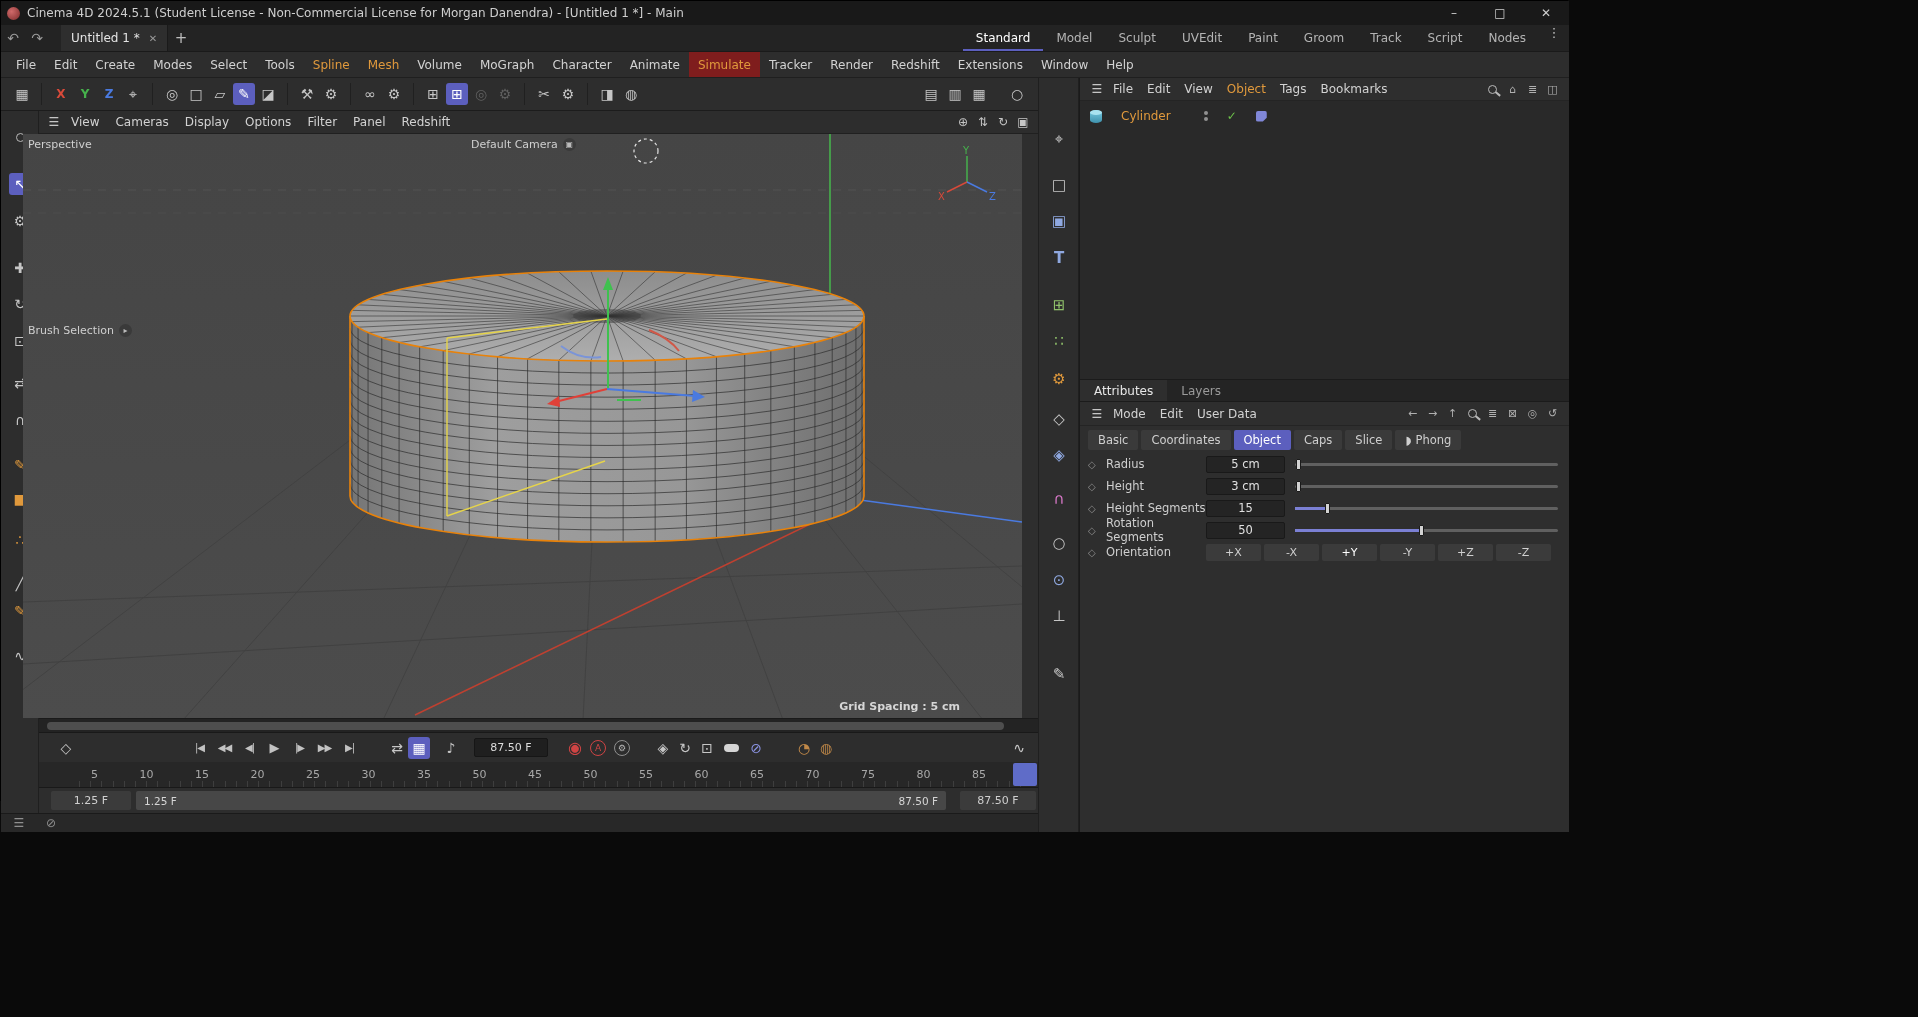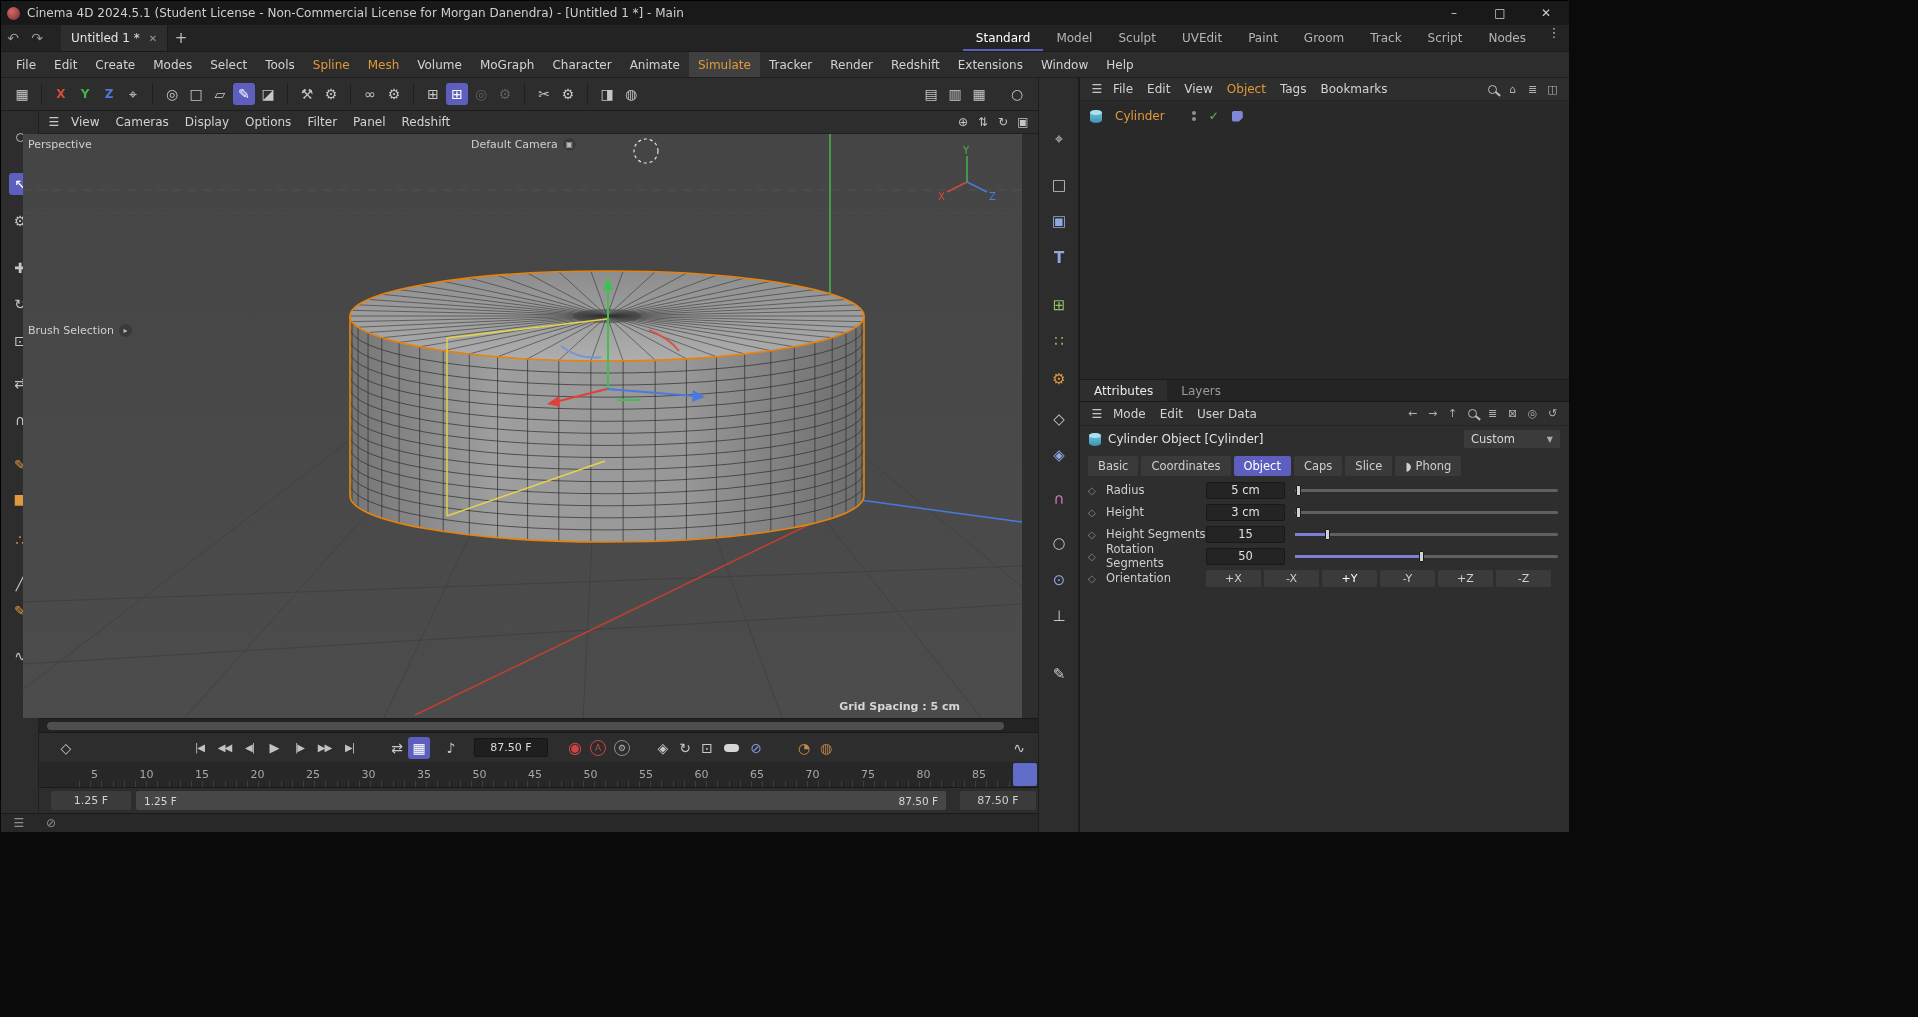--- a/index.html
+++ b/index.html
@@ -29,21 +29,21 @@
 .doc-tab .x{color:#9a9a9a;font-size:10px}
 .newtab{width:26px;text-align:center;color:#bdbdbd;font-size:15px}
 .layout-tabs{margin-left:auto;display:flex;height:100%}
 .ltab{padding:0 13px;display:flex;align-items:center;font-size:12px;color:#b4b4b4}
 .ltab.sel{color:#fff;box-shadow:inset 0 -2px 0 var(--accent-blue)}
 .dots{width:30px;text-align:center;color:#bdbdbd;font-size:13px}
 
 #menubar{position:absolute;left:0;top:51px;width:1568px;height:26px;background:#2d2d2d;display:flex;align-items:center;padding-left:6px;border-bottom:1px solid #1f1f1f}
 .mitem{padding:0 9px;font-size:12px;color:#d2d2d2;height:100%;display:flex;align-items:center}
 .mitem.m-orange{color:var(--accent-orange)}
-.mitem.m-open{background:#404040}
+.mitem.m-open{background:#7f1d1d}
 
 #toolbar{position:absolute;left:0;top:77px;width:1037px;height:33px;background:#2d2d2d;display:flex;align-items:center;gap:2px;padding-left:10px;border-bottom:1px solid #1c1c1c}
 .tdiv{width:1px;height:22px;background:#202020;margin:0 6px;flex:none}
 .axx{color:var(--axis-red);font-weight:bold;font-size:12px}
 .axy{color:var(--axis-green);font-weight:bold;font-size:12px}
 .axz{color:var(--axis-blue);font-weight:bold;font-size:12px}
 
 #lefttools{position:absolute;left:0;top:110px;width:38px;height:721px;background:#2d2d2d;border-right:1px solid:#1f1f1f;border-right:1px solid #1f1f1f}
 #lefttools .ic{position:absolute;left:8px}
 
@@ -81,21 +81,21 @@
 
 #rpanel{position:absolute;left:1078px;top:77px;width:490px;height:754px;background:#2e2e2e;border-left:1px solid #1a1a1a}
 .ptabs{height:27px;background:#242424;display:flex;border-bottom:1px solid #1b1b1b}
 .ptab{padding:0 14px;display:flex;align-items:center;font-size:12px;color:#9a9a9a}
 .ptab.sel{background:#2e2e2e;color:#e8e8e8}
 .pmenu{height:23px;background:#2e2e2e;display:flex;align-items:center;padding:0 8px;border-bottom:1px solid #242424;font-size:12px}
 .pmenu .mitem{padding:0 7px;font-size:12px}
 .pmenu .right{margin-left:auto;display:flex;align-items:center;gap:3px}
 .pmenu .right .ic{width:17px;height:17px;font-size:11px;color:#b0b0b0}
 #objlist{height:279px;background:#292929;border-bottom:1px solid #1b1b1b;padding-top:3px}
-.obj-row{height:24px;display:flex;align-items:center;padding-left:10px;gap:13px}
+.obj-row{height:24px;display:flex;align-items:center;padding-left:10px;gap:19px}
 .cylic{width:12px;height:13px;background:linear-gradient(180deg,#79cce2,#3e91ad);border-radius:6px/3px;position:relative;flex:none}
 .cylic::before{content:"";position:absolute;top:0;left:0;right:0;height:5px;background:#a8e2f0;border-radius:50%}
 .objlabel{font-size:12px;color:var(--accent-orange)}
 .vdots{display:flex;flex-direction:column;gap:2px;margin-left:14px}
 .vd{width:4px;height:4px;background:#909090;border-radius:50%}
 .chk{color:#6cc04a;font-size:12px;font-weight:bold}
 .tagic{width:11px;height:11px;background:#8087d8;border-radius:2px;clip-path:polygon(0 0,100% 0,100% 65%,65% 100%,0 100%)}
 .attrtitle{height:26px;display:flex;align-items:center;gap:7px;padding:0 9px}
 .attrtitle .t{font-size:12px;color:#e2e2e2}
 .preset{margin-left:auto;width:96px;height:18px;background:#3b3b3b;border-radius:2px;display:flex;align-items:center;padding:0 7px;font-size:11.5px;color:#d6d6d6}
@@ -541,28 +541,20 @@
         <span class="ic">↑</span>
         <span class="ic">
             <i class="mag"></i>
           </span>
         <span class="ic">≣</span>
         <span class="ic">⊠</span>
         <span class="ic">◎</span>
         <span class="ic">↺</span>
       </span>
     </div>
-    <div class="attrtitle">
-      <span class="cylic"></span>
-      <span class="t">Cylinder Object [Cylinder]</span>
-      <span class="preset">
-        <span>Custom</span>
-        <span class="arr">▼</span>
-      </span>
-    </div>
     <div class="stabs">
       <span class="stab">Basic</span>
       <span class="stab">Coordinates</span>
       <span class="stab sel">Object</span>
       <span class="stab">Caps</span>
       <span class="stab">Slice</span>
       <span class="stab">
         <span>◗</span>
         <span>Phong</span>
       </span>

